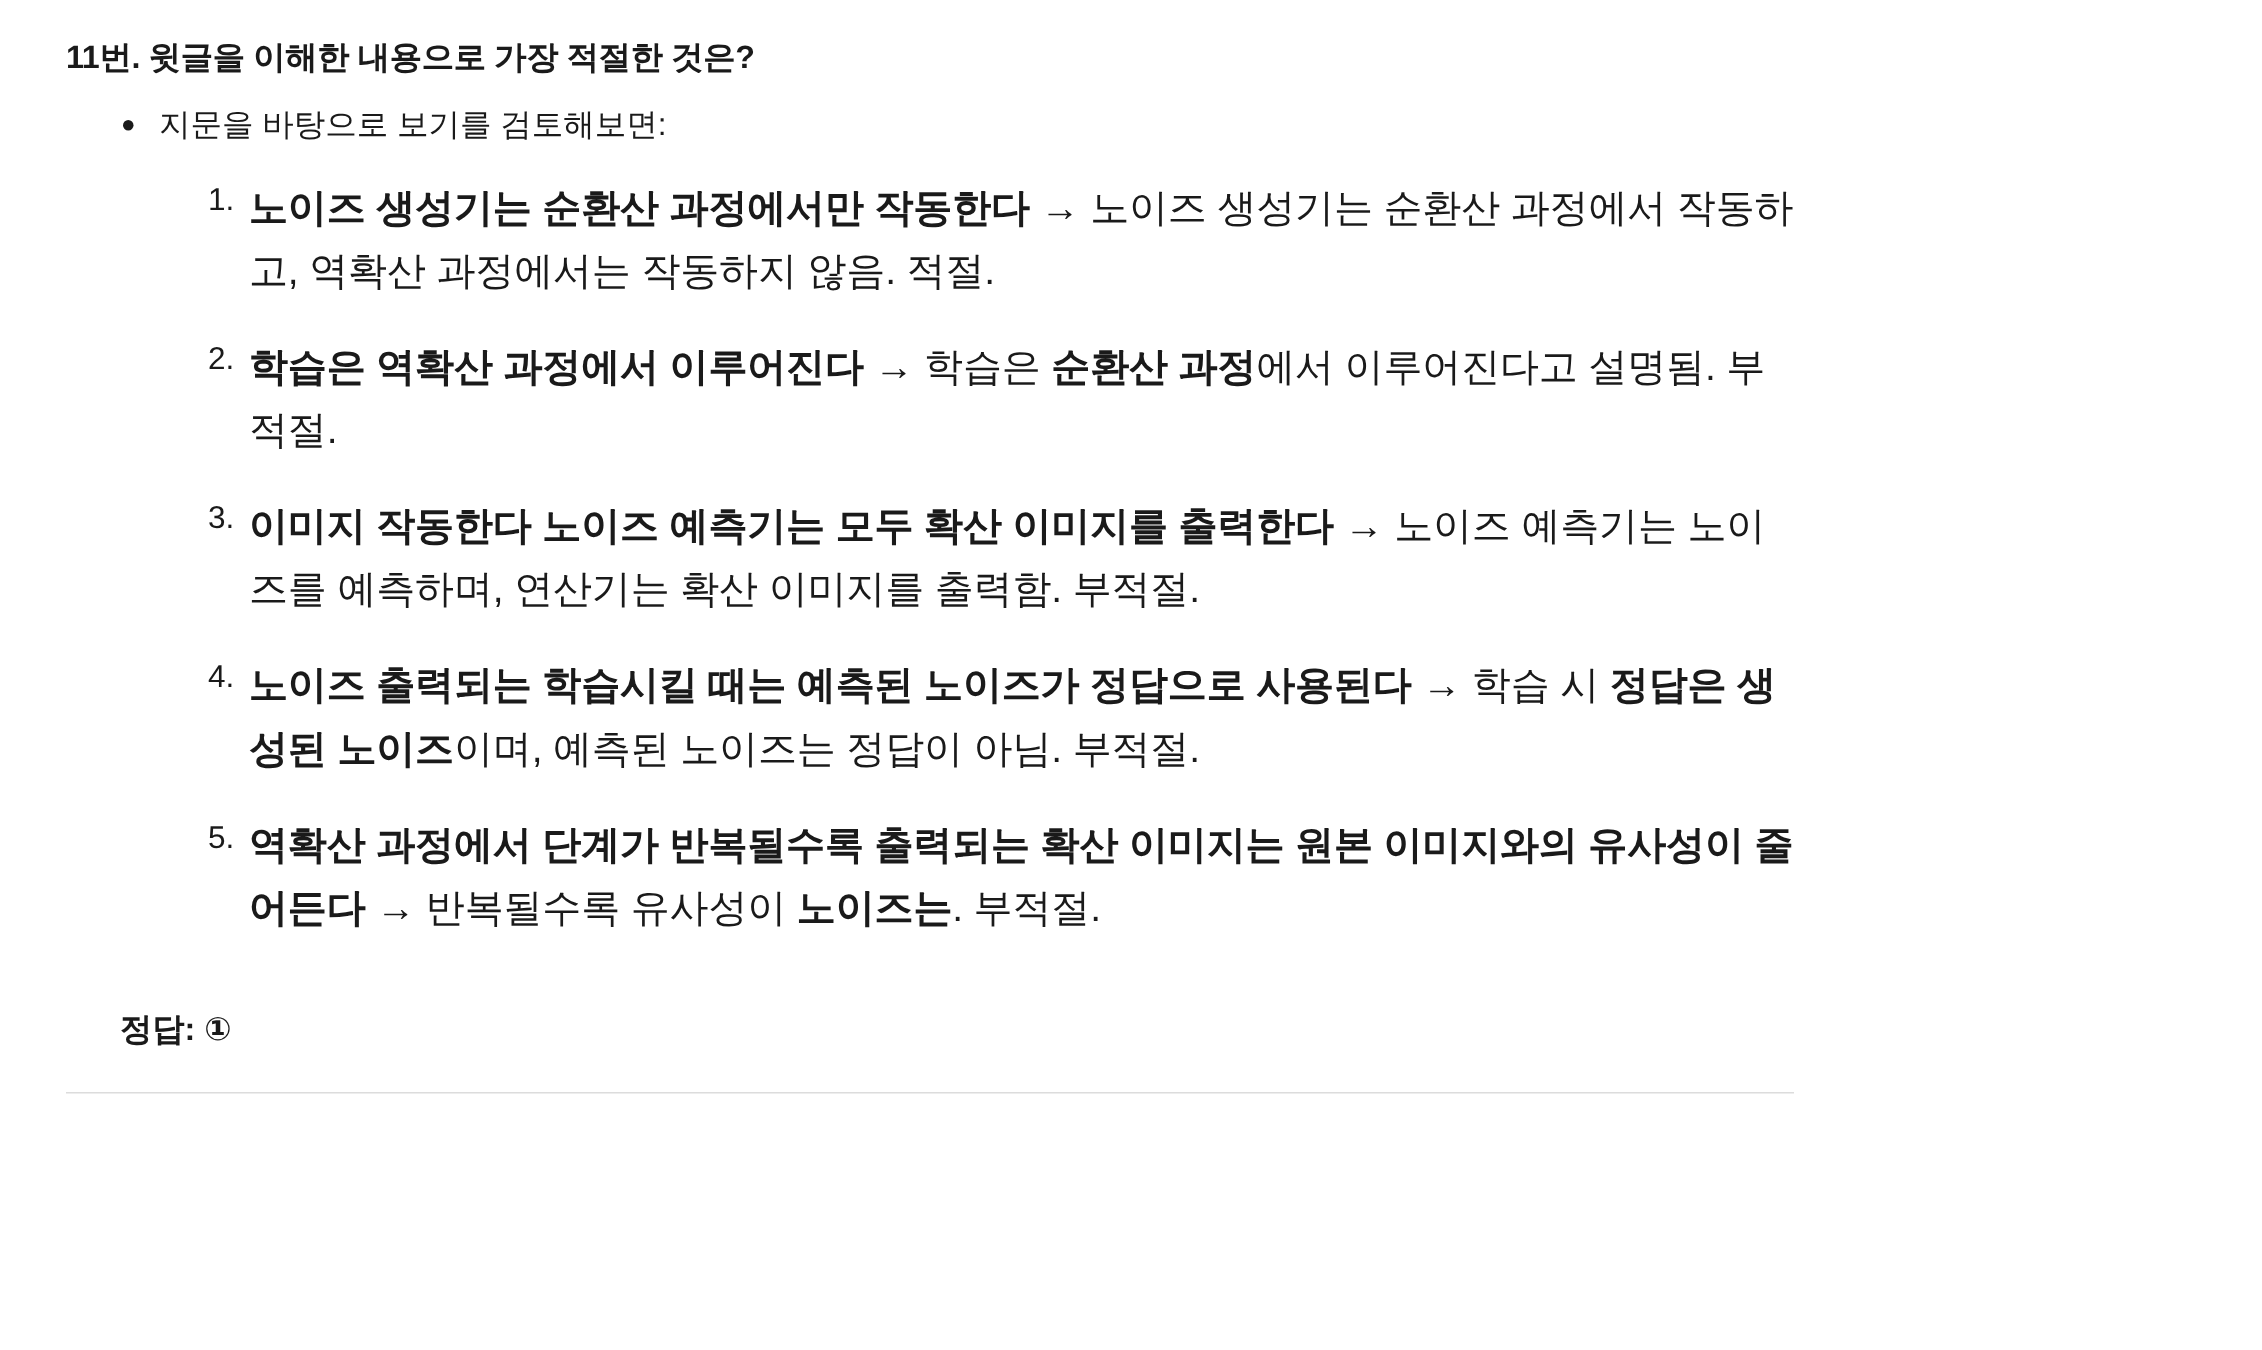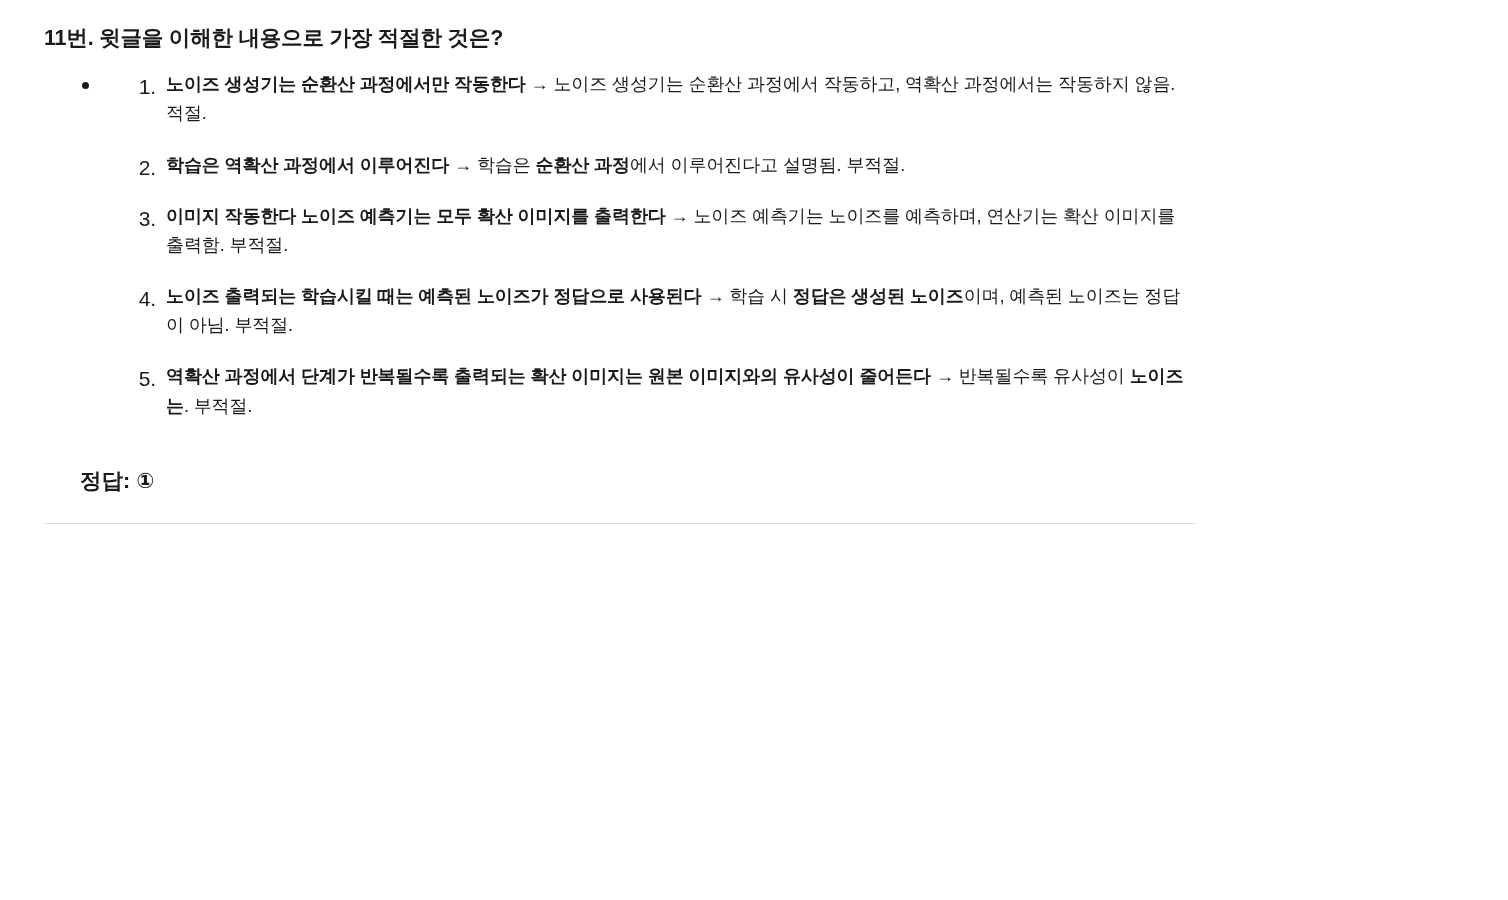--- a/index.html
+++ b/index.html
@@ -54,21 +54,21 @@
     list-style: none;
     counter-reset: optnum;
     margin: 16px 0 0 0;
     padding: 0;
   }
   ol.options > li {
     counter-increment: optnum;
     position: relative;
     padding-left: 60px;
     margin: 0 0 22px 0;
-    font-size: 18px;
+    font-size: 26px;
     line-height: 1.62;
     letter-spacing: -0.1px;
   }
   ol.options > li::before {
     content: counter(optnum) ".";
     position: absolute;
     left: 20px;
     top: 0;
     width: 30px;
     text-align: right;
@@ -97,20 +97,21 @@
 </style>
 </head>
 <body>
 
 <div class="page">
 
   <h1 class="q-title">11번. 윗글을 이해한 내용으로 가장 적절한 것은?</h1>
 
   <ul class="bullets">
     <li>
+      <span>지문을 바탕으로 보기를 검토해보면:</span>
 
       <ol class="options">
 
         <li>
           <span class="opt-text"><b>노이즈 생성기는 순환산 과정에서만 작동한다</b><span> → </span><span>노이즈 생성기는 순환산 과정에서 작동하고, 역확산 과정에서는 작동하지 않음. 적절.</span></span>
         </li>
 
         <li>
           <span class="opt-text"><b>학습은 역확산 과정에서 이루어진다</b><span> → </span><span>학습은 </span><b>순환산 과정</b><span>에서 이루어진다고 설명됨. 부적절.</span></span>
         </li>

